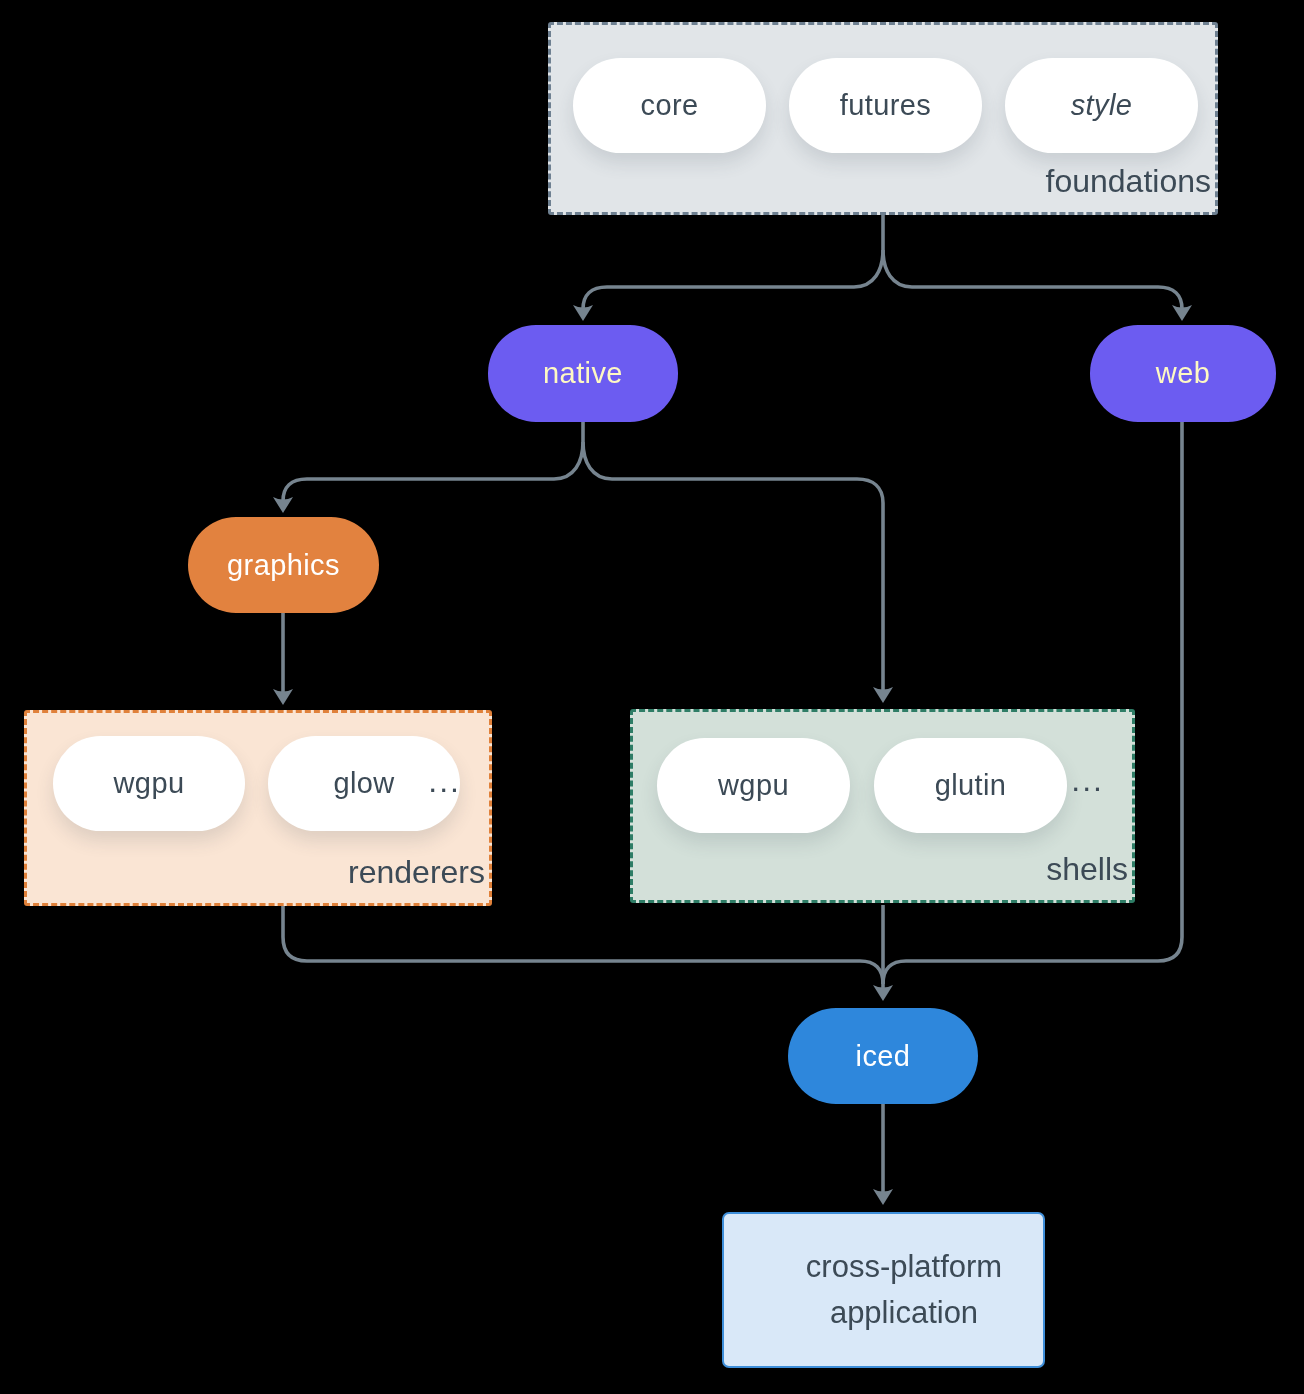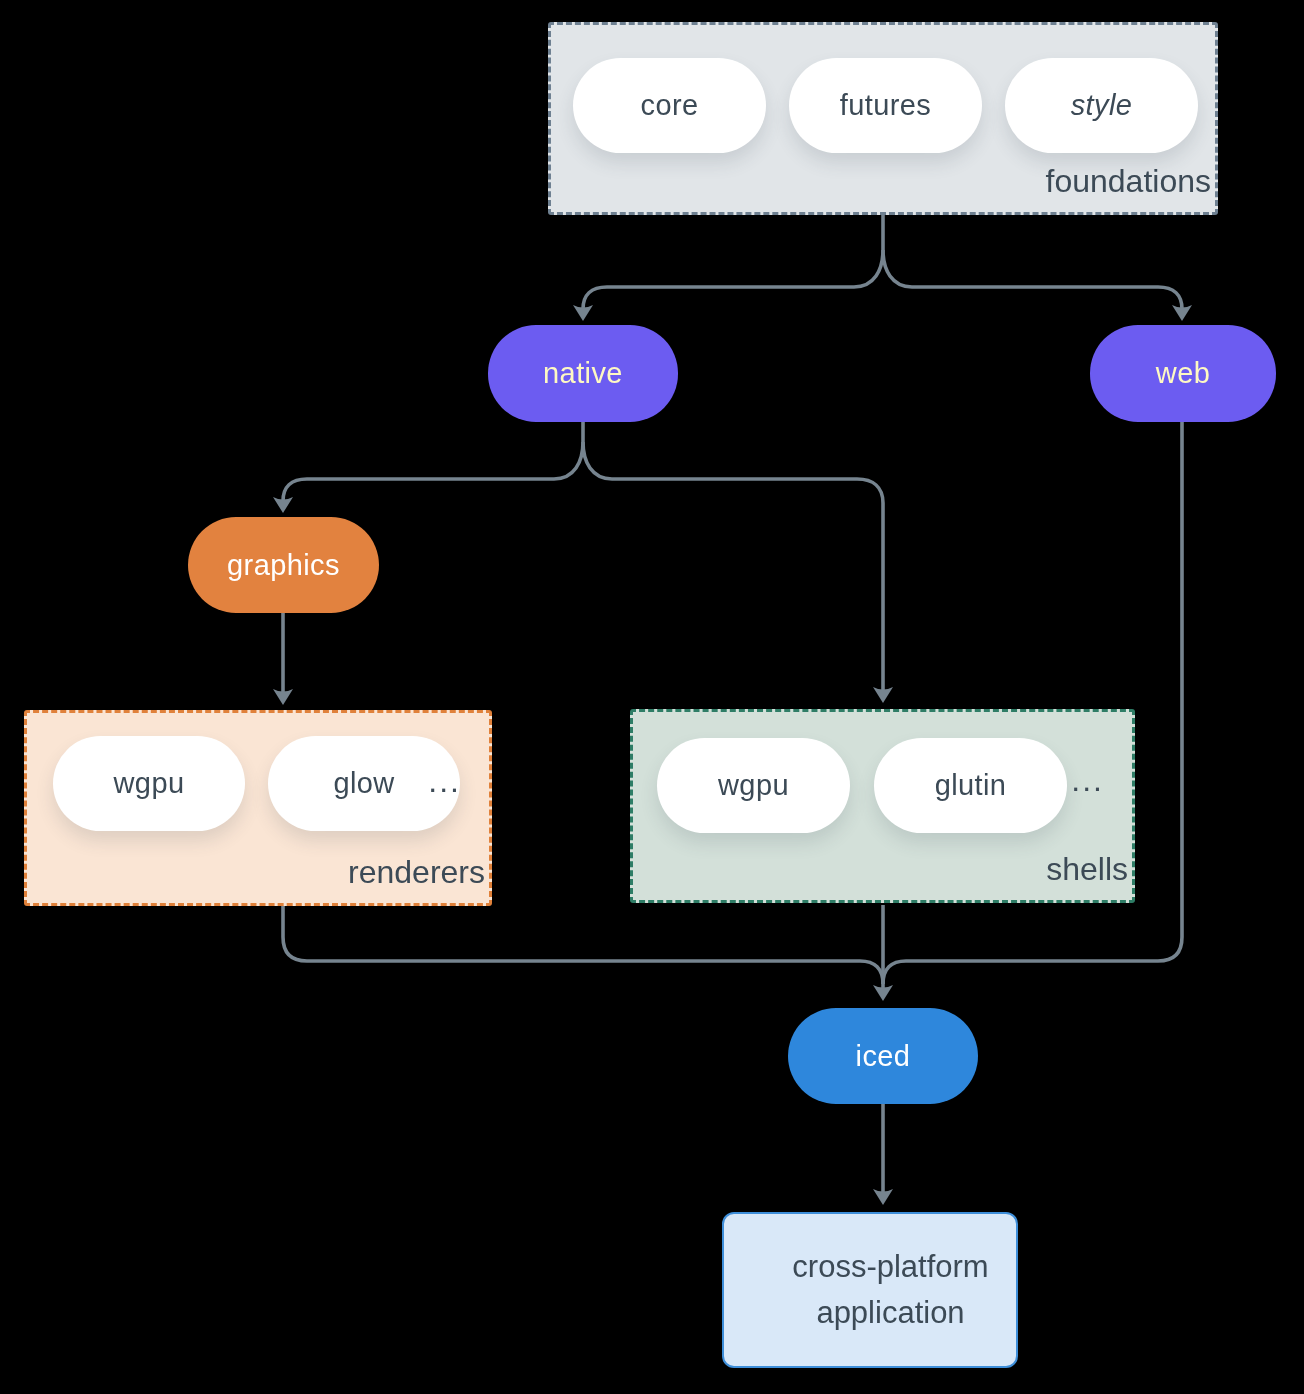--- a/index.html
+++ b/index.html
@@ -48,22 +48,22 @@
   .p-glutin{left:241px;top:26px;width:193px;height:95px;}
   .ellipsis{position:absolute;right:28px;top:50px;font-size:32px;letter-spacing:2px;
     color:var(--text-dark);}
 
   
   .p-native{left:488px;top:325px;width:190px;height:97px;}
   .p-web{left:1090px;top:325px;width:186px;height:97px;}
   .p-graphics{left:188px;top:517px;width:191px;height:96px;}
   .p-iced{left:788px;top:1008px;width:190px;height:96px;}
 
-  .app-box{position:absolute;left:722px;top:1212px;width:296px;height:156px;
-    background:var(--app-bg);border:2px solid var(--app-border);border-radius:12px;
+  .app-box{position:absolute;left:722px;top:1212px;width:323px;height:156px;
+    background:var(--app-bg);border:2px solid var(--app-border);border-radius:7px;
     display:flex;align-items:center;justify-content:center;text-align:center;padding-left:41px;}
   .app-box .app-text{width:290px;font-size:31px;line-height:46px;color:var(--text-dark);}
 </style>
 </head>
 <body>
 
 <div class="canvas">
 
   <svg class="edges" viewBox="0 0 1304 1394" aria-hidden="true">
 

